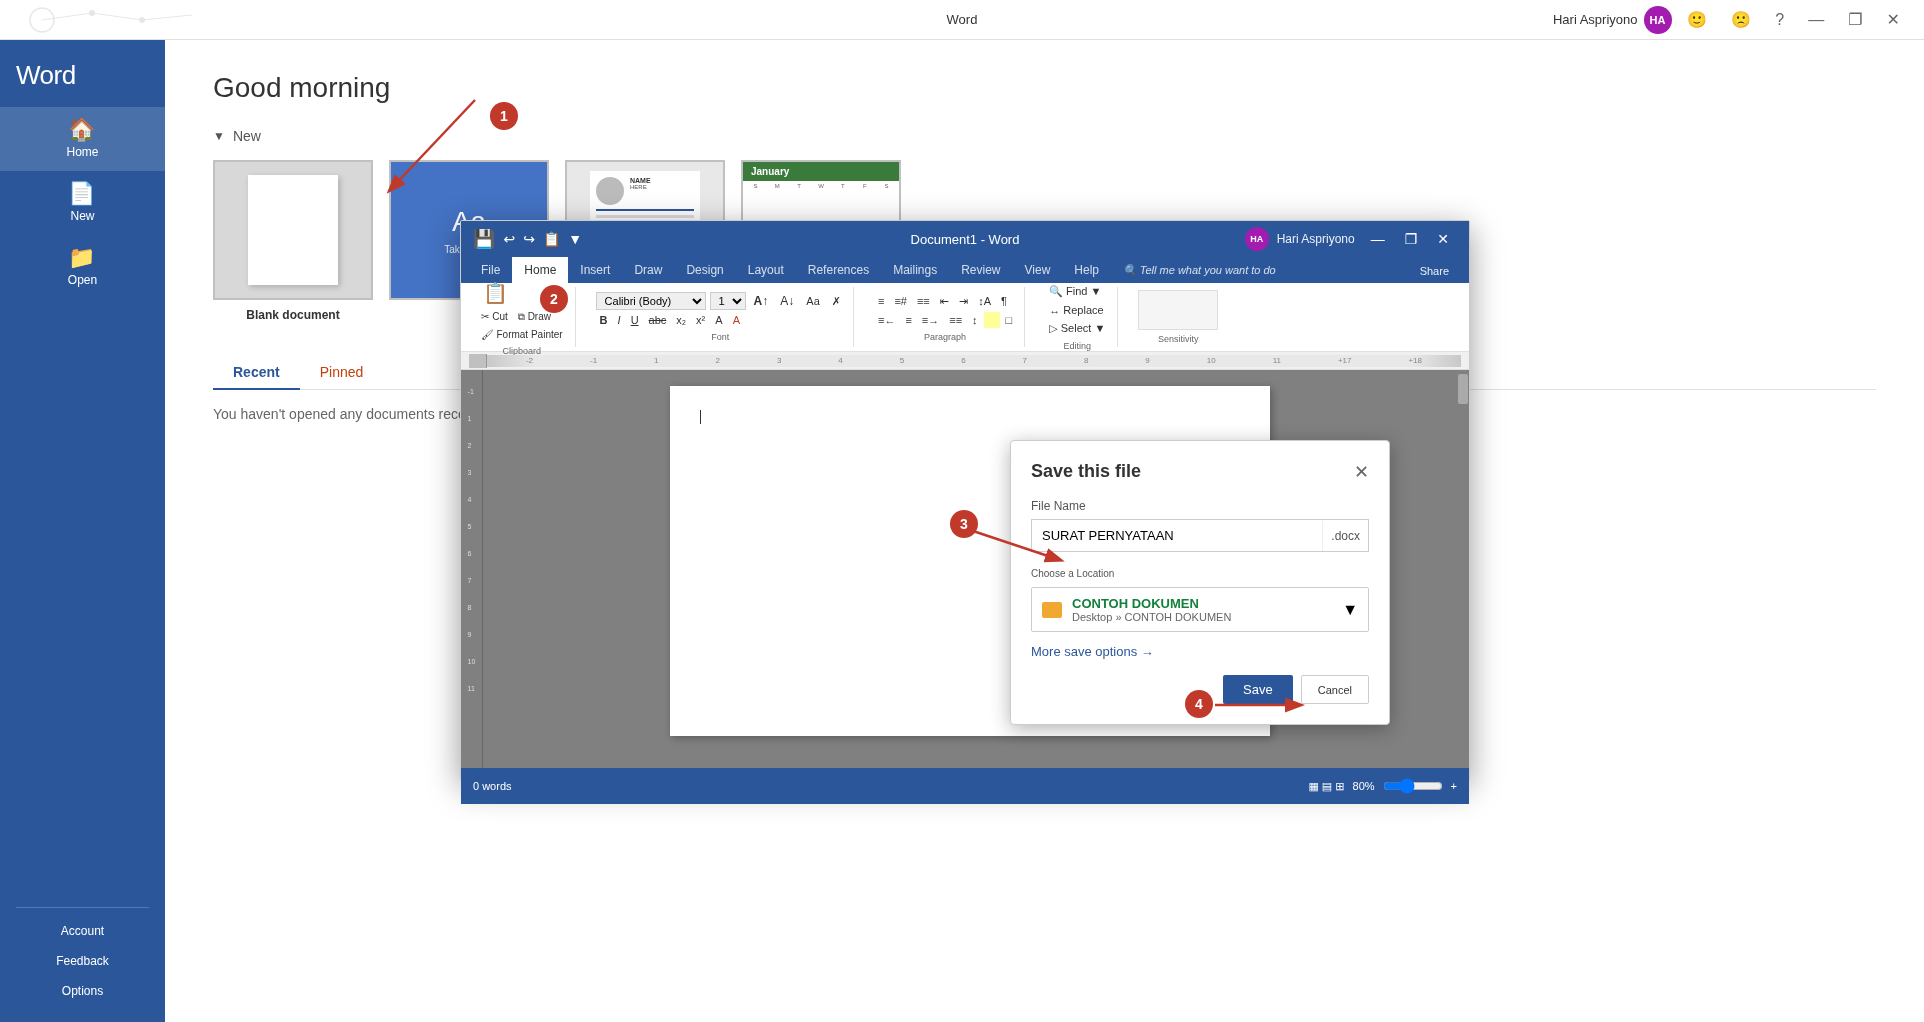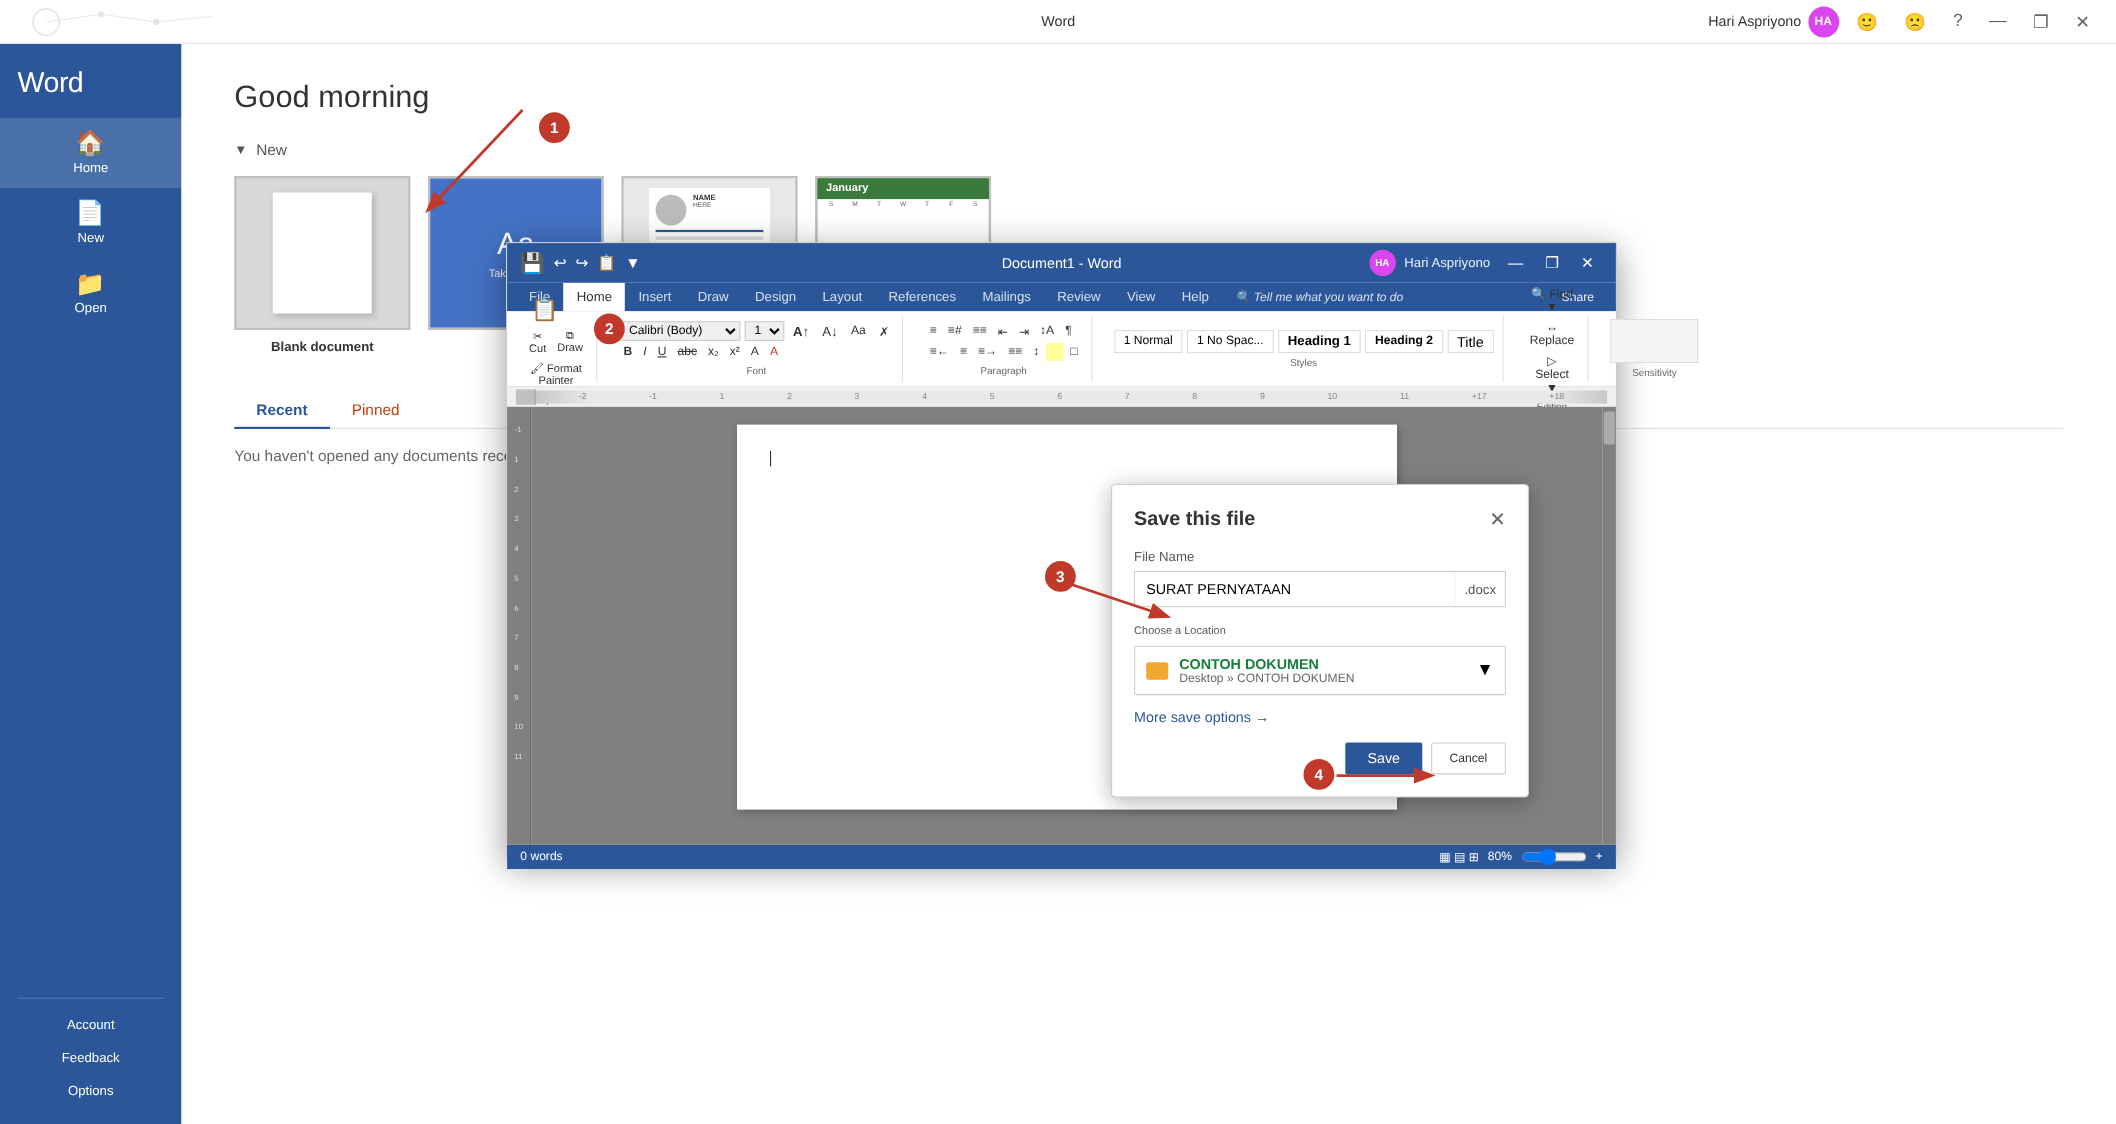--- a/index.html
+++ b/index.html
@@ -7,21 +7,21 @@
 
     
     .title-bar {
       position: fixed; top: 0; left: 0; right: 0; height: 40px;
       background: #fff; display: flex; align-items: center; justify-content: space-between;
       border-bottom: 1px solid #e0e0e0; z-index: 1000;
     }
     .title-bar-center { font-size: 13px; color: #333; position: absolute; left: 50%; transform: translateX(-50%); }
     .title-bar-right { display: flex; align-items: center; gap: 8px; padding-right: 16px; }
     .title-bar-user { display: flex; align-items: center; gap: 6px; font-size: 13px; color: #333; }
-    .avatar { width: 28px; height: 28px; border-radius: 50%; background: #d946ef; display: flex; align-items: center; justify-content: center; color: white; font-size: 11px; font-weight: bold; }
+    .avatar { width: 28px; height: 28px; border-radius: 50%; background: #a21caf; display: flex; align-items: center; justify-content: center; color: white; font-size: 11px; font-weight: bold; }
     .title-btn { background: none; border: none; cursor: pointer; font-size: 16px; color: #666; padding: 4px 8px; }
 
     
     .main-container { display: flex; height: 1022px; padding-top: 40px; }
 
     
     .sidebar { width: 165px; background: #2b579a; display: flex; flex-direction: column; height: 100%; flex-shrink: 0; }
     .sidebar-logo { padding: 20px 16px 16px; color: white; font-size: 26px; font-weight: 300; letter-spacing: -0.5px; }
     .sidebar-nav { flex: 1; display: flex; flex-direction: column; }
     .sidebar-item { display: flex; flex-direction: column; align-items: center; padding: 12px 8px; color: white; cursor: pointer; text-decoration: none; font-size: 12px; gap: 4px; }
@@ -86,21 +86,21 @@
 
     
     .word-doc-area { display: flex; height: calc(100% - 160px); }
     .word-margin-left { width: 22px; background: #808080; border-right: 1px solid #666; display: flex; flex-direction: column; align-items: center; padding-top: 8px; }
     .word-page-container { flex: 1; background: #808080; display: flex; justify-content: center; padding: 16px; overflow: hidden; }
     .word-page { width: 600px; height: 350px; background: white; box-shadow: 2px 2px 8px rgba(0,0,0,0.3); position: relative; }
     .word-cursor { width: 1px; height: 14px; background: #333; position: absolute; top: 24px; left: 30px; animation: blink 1s infinite; }
     @keyframes blink { 0%,50% { opacity: 1; } 51%,100% { opacity: 0; } }
 
     
-    .word-status-bar { height: 22px; background: #2b579a; display: flex; align-items: center; padding: 0 12px; color: white; font-size: 11px; justify-content: space-between; }
+    .word-status-bar { height: 36px; background: #2b579a; display: flex; align-items: center; padding: 0 12px; color: white; font-size: 11px; justify-content: space-between; }
     .status-right { display: flex; align-items: center; gap: 8px; }
 
     
     .save-dialog {
       position: fixed; top: 440px; left: 1010px;
       width: 380px; background: white;
       box-shadow: 0 4px 20px rgba(0,0,0,0.3);
       border: 1px solid #ccc; border-radius: 4px; z-index: 600;
       padding: 20px;
     }
@@ -365,30 +365,20 @@
           <button class="toolbar-btn">≡→</button>
           <button class="toolbar-btn">≡≡</button>
           <button class="toolbar-btn">↕</button>
           <button class="toolbar-btn" style="background:#ffff99; width:16px; height:16px;"></button>
           <button class="toolbar-btn">□</button>
         </div>
       </div>
       <span class="toolbar-group-label">Paragraph</span>
     </div>
 
-    <div class="toolbar-group">
-      <div class="styles-row">
-        <button class="style-btn">1 Normal</button>
-        <button class="style-btn">1 No Spac...</button>
-        <button class="style-btn" style="font-size:12px;"><strong>Heading 1</strong></button>
-        <button class="style-btn"><strong>Heading 2</strong></button>
-        <button class="style-btn" style="font-size:13px;">Title</button>
-      </div>
-      <span class="toolbar-group-label">Styles</span>
-    </div>
 
     <div class="toolbar-group">
       <div style="display:flex; flex-direction:column; gap:2px;">
         <button class="toolbar-btn">🔍 Find ▼</button>
         <button class="toolbar-btn">↔ Replace</button>
         <button class="toolbar-btn">▷ Select ▼</button>
       </div>
       <span class="toolbar-group-label">Editing</span>
     </div>
 

